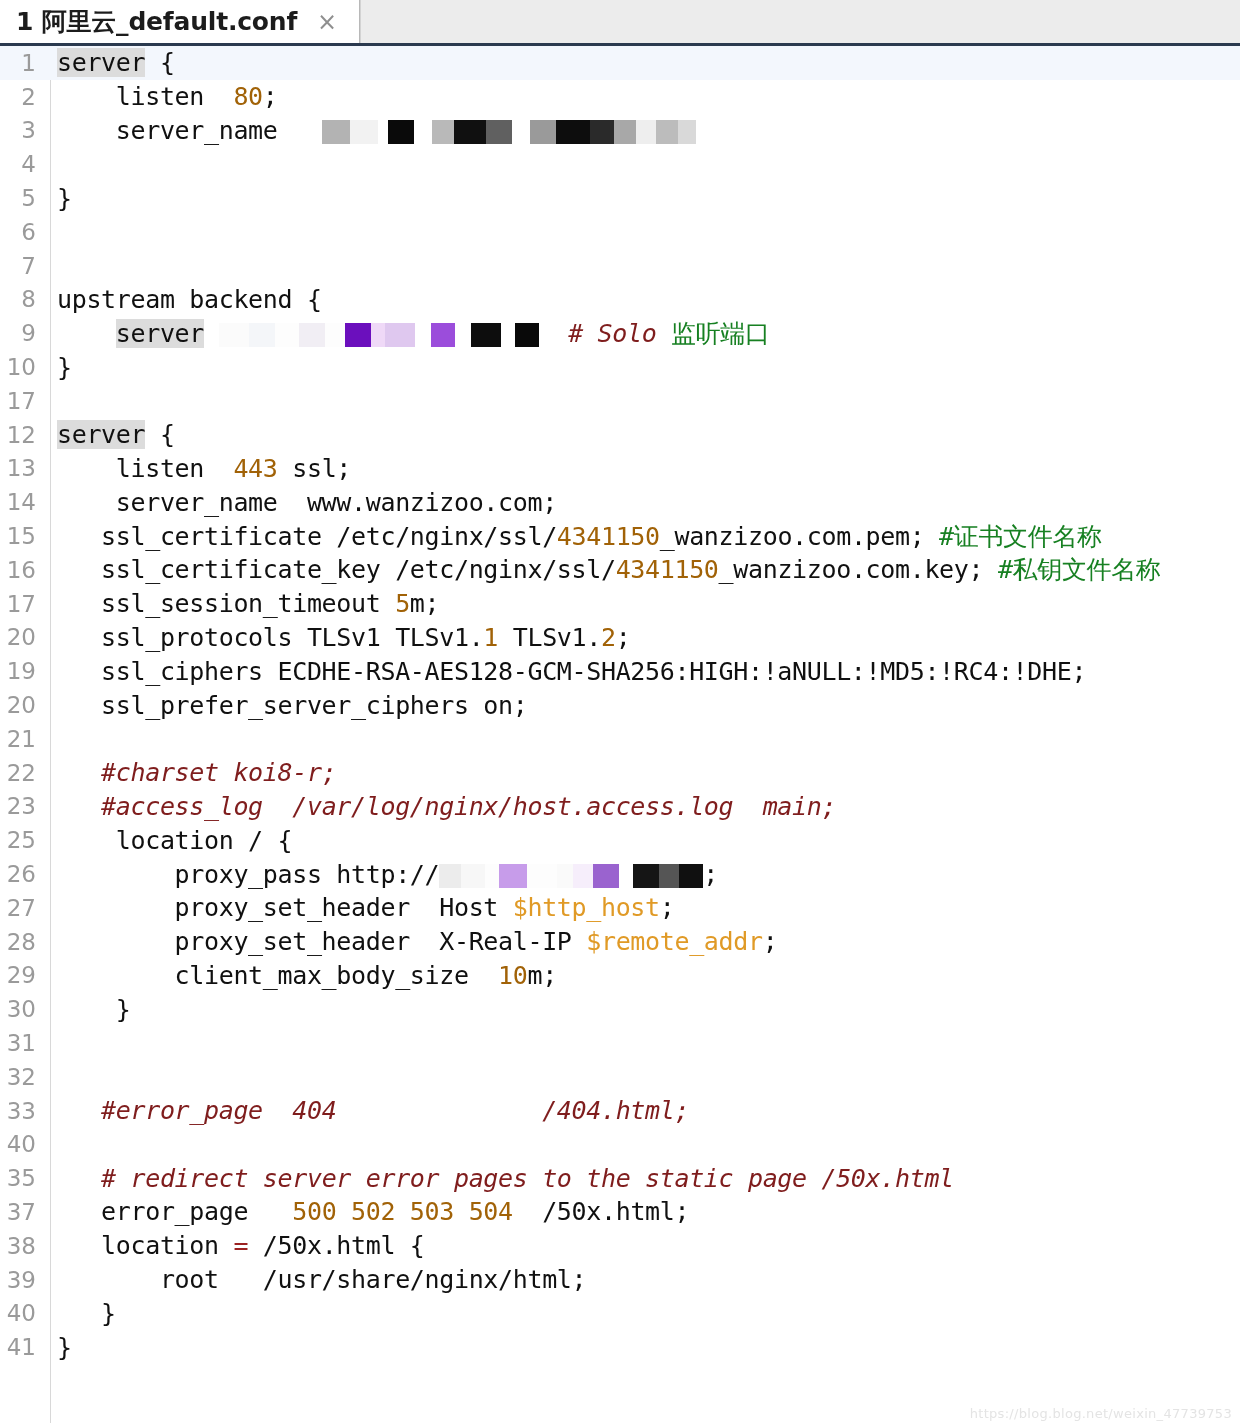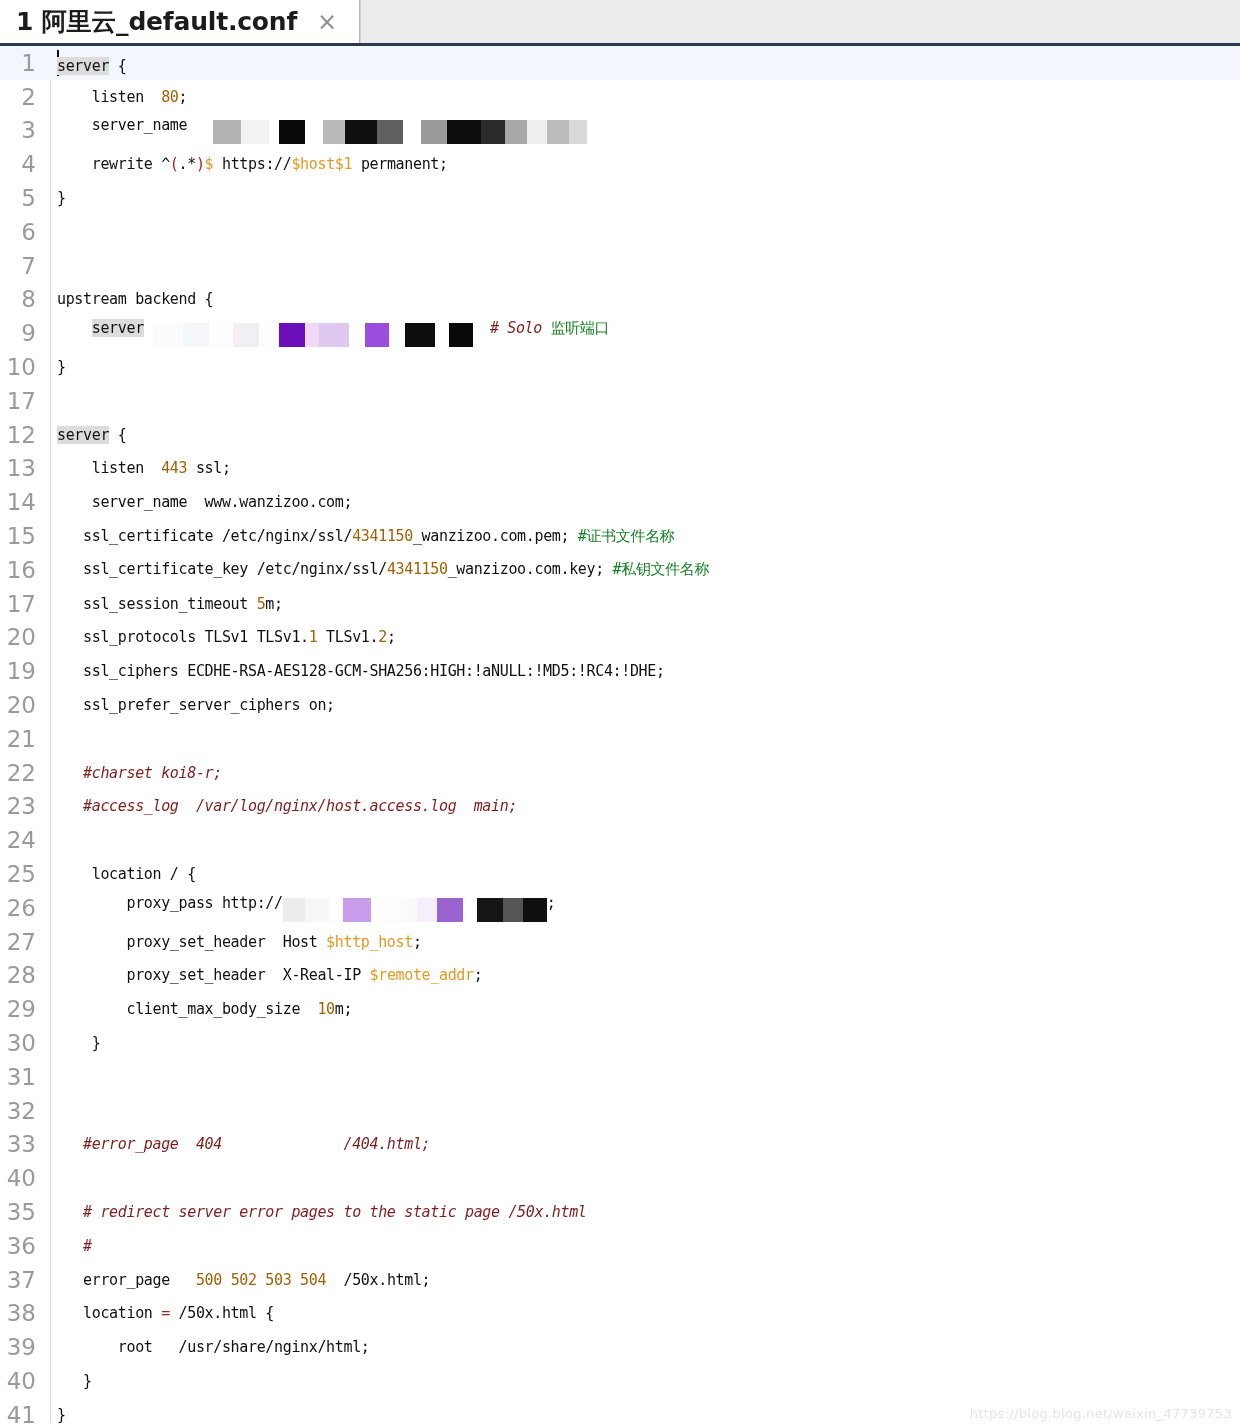--- a/index.html
+++ b/index.html
@@ -81,21 +81,21 @@
     padding-right: 8px;
     color: #9a9a9a;
     font-family: "DejaVu Sans", "Liberation Sans", sans-serif;
     font-size: 23px;
     user-select: none;
   }
   .code {
     flex: 1;
     padding-left: 13px;
     font-family: "DejaVu Sans Mono", "Liberation Mono", monospace;
-    font-size: 15px;
+    font-size: 25px;
     color: #101010;
     letter-spacing: -0.35px;
     white-space: pre;
     overflow: visible;
   }
 
   
   .num   { color: #a16207; }
   .var   { color: #e09a26; }
   .paren { color: #b02020; }
@@ -154,21 +154,20 @@
     <span class="code">    listen  <span class="num">80</span>;</span>
   </div>
 
   <div class="row">
     <span class="lineno">3</span>
     <span class="code">    server_name   <span class="redact"><span style="width:28px;background:#b3b3b3"></span><span style="width:28px;background:#f2f2f2"></span><span style="width:10px;background:#ffffff"></span><span style="width:26px;background:#0a0a0a"></span><span style="width:18px;background:#ffffff"></span><span style="width:22px;background:#b9b9b9"></span><span style="width:32px;background:#101010"></span><span style="width:26px;background:#606060"></span><span style="width:18px;background:#ffffff"></span><span style="width:26px;background:#9a9a9a"></span><span style="width:34px;background:#0d0d0d"></span><span style="width:24px;background:#2a2a2a"></span><span style="width:22px;background:#a8a8a8"></span><span style="width:20px;background:#eeeeee"></span><span style="width:22px;background:#bcbcbc"></span><span style="width:18px;background:#d9d9d9"></span></span></span>
   </div>
 
   <div class="row">
     <span class="lineno">4</span>
-    <span class="code">    rewrite ^<span class="paren">(</span>.*<span class="paren">)</span><span class="var">$</span> https://<span class="var">$host$1</span> permanent;</span>
   </div>
 
   <div class="row">
     <span class="lineno">5</span>
     <span class="code">}</span>
   </div>
 
   <div class="row">
     <span class="lineno">6</span>
     <span class="code"> </span>
@@ -252,24 +251,20 @@
   <div class="row">
     <span class="lineno">22</span>
     <span class="code">   <span class="cmt">#charset koi8-r;</span></span>
   </div>
 
   <div class="row">
     <span class="lineno">23</span>
     <span class="code">   <span class="cmt">#access_log  /var/log/nginx/host.access.log  main;</span></span>
   </div>
 
-  <div class="row">
-    <span class="lineno">24</span>
-    <span class="code"> </span>
-  </div>
 
   <div class="row">
     <span class="lineno">25</span>
     <span class="code">    location / {</span>
   </div>
 
   <div class="row">
     <span class="lineno">26</span>
     <span class="code">        proxy_pass http://<span class="redact"><span style="width:22px;background:#ececec"></span><span style="width:24px;background:#f7f7f7"></span><span style="width:14px;background:#fdfdfd"></span><span style="width:28px;background:#c79cea"></span><span style="width:30px;background:#fdfdfd"></span><span style="width:16px;background:#fafafa"></span><span style="width:20px;background:#f6eefb"></span><span style="width:26px;background:#9a63cf"></span><span style="width:14px;background:#ffffff"></span><span style="width:26px;background:#151515"></span><span style="width:20px;background:#555555"></span><span style="width:24px;background:#101010"></span></span>;</span>
   </div>
@@ -312,24 +307,20 @@
   <div class="row">
     <span class="lineno">40</span>
     <span class="code"> </span>
   </div>
 
   <div class="row">
     <span class="lineno">35</span>
     <span class="code">   <span class="cmt"># redirect server error pages to the static page /50x.html</span></span>
   </div>
 
-  <div class="row">
-    <span class="lineno">36</span>
-    <span class="code">   <span class="cmt">#</span></span>
-  </div>
 
   <div class="row">
     <span class="lineno">37</span>
     <span class="code">   error_page   <span class="num">500 502 503 504</span>  /50x.html;</span>
   </div>
 
   <div class="row">
     <span class="lineno">38</span>
     <span class="code">   location <span class="eq">=</span> /50x.html {</span>
   </div>

